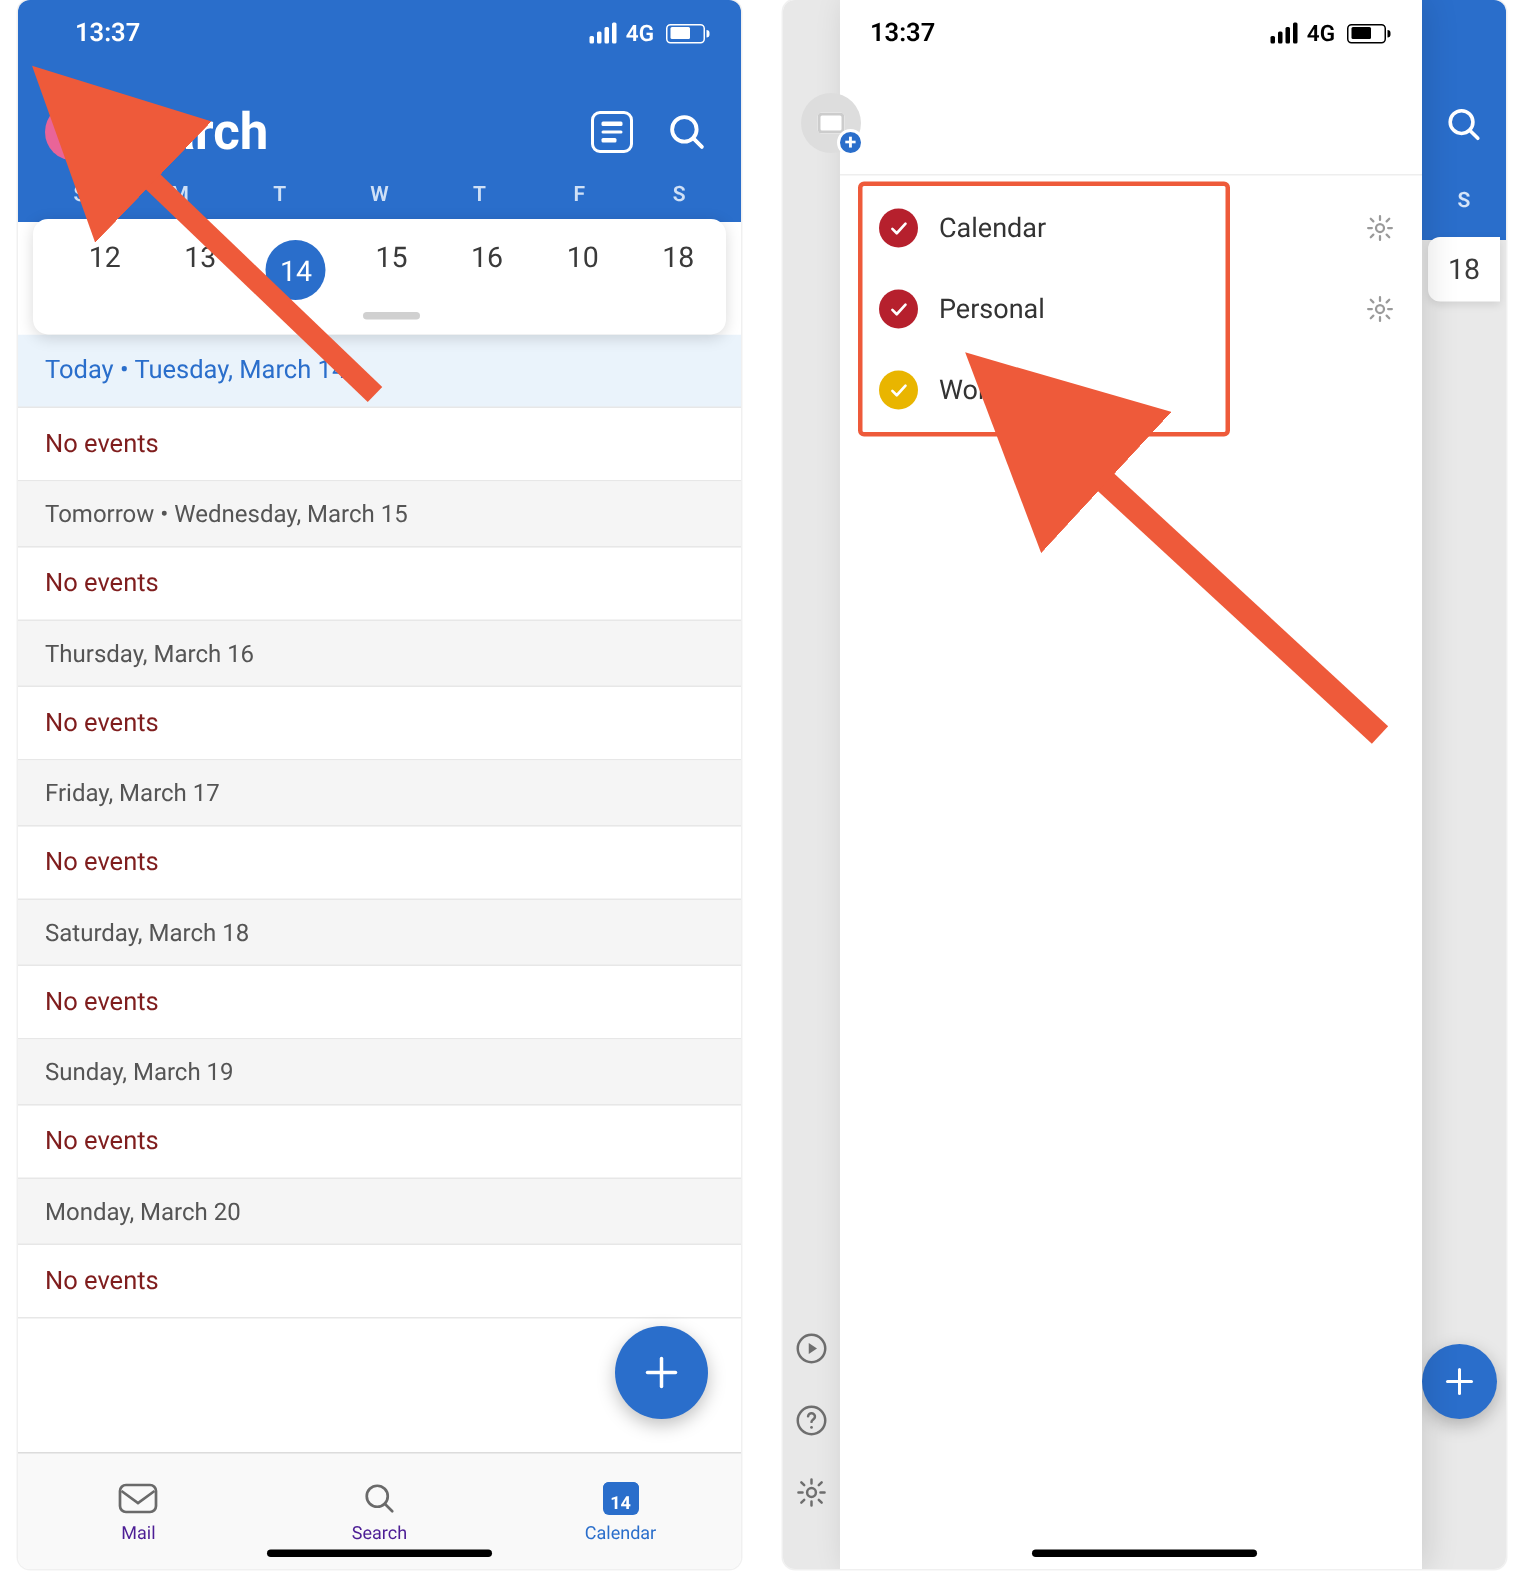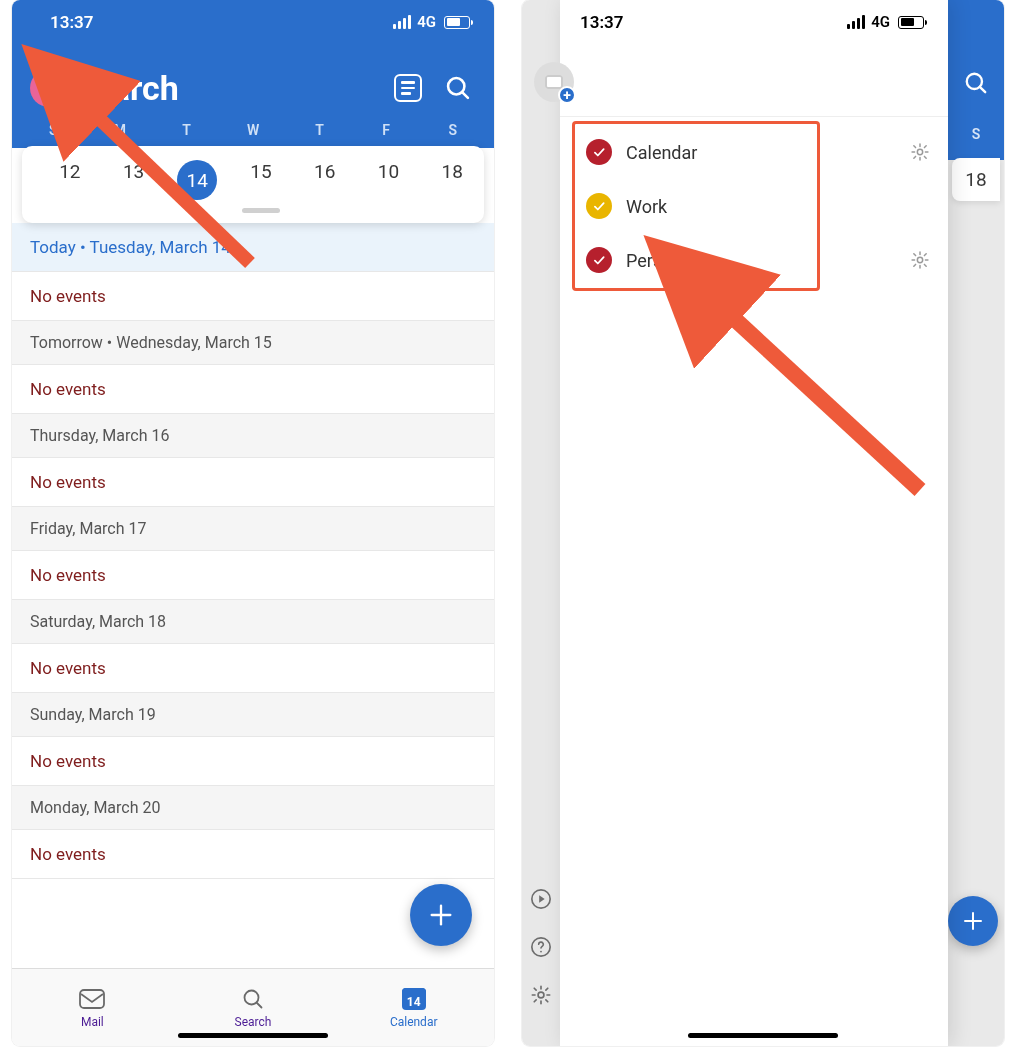--- a/index.html
+++ b/index.html
@@ -438,40 +438,40 @@
             </div>
             <div class="cal-name">Calendar</div>
             <div class="cal-gear">
               <svg width="20" height="20" viewBox="0 0 24 24" fill="none" stroke="#9a9a9a" stroke-width="1.8">
                 <circle cx="12" cy="12" r="3.2"></circle>
                 <path d="M12 2.5v3M12 18.5v3M4.6 4.6l2.1 2.1M17.3 17.3l2.1 2.1M2.5 12h3M18.5 12h3M4.6 19.4l2.1-2.1M17.3 6.7l2.1-2.1" stroke-linecap="round"></path>
               </svg>
             </div>
           </div>
           <div class="cal-item">
-            <div class="cal-check" style="background: rgb(233, 181, 0);">
-              <svg width="14" height="14" viewBox="0 0 24 24" fill="none" stroke="#fff" stroke-width="3" stroke-linecap="round" stroke-linejoin="round">
-                <polyline points="5 13 10 18 20 7"></polyline>
-              </svg>
-            </div>
-            <div class="cal-name">Work</div>
-          </div>
-          <div class="cal-item">
             <div class="cal-check" style="background: rgb(182, 32, 45);">
               <svg width="14" height="14" viewBox="0 0 24 24" fill="none" stroke="#fff" stroke-width="3" stroke-linecap="round" stroke-linejoin="round">
                 <polyline points="5 13 10 18 20 7"></polyline>
               </svg>
             </div>
             <div class="cal-name">Personal</div>
             <div class="cal-gear">
               <svg width="20" height="20" viewBox="0 0 24 24" fill="none" stroke="#9a9a9a" stroke-width="1.8">
                 <circle cx="12" cy="12" r="3.2"></circle>
                 <path d="M12 2.5v3M12 18.5v3M4.6 4.6l2.1 2.1M17.3 17.3l2.1 2.1M2.5 12h3M18.5 12h3M4.6 19.4l2.1-2.1M17.3 6.7l2.1-2.1" stroke-linecap="round"></path>
               </svg>
             </div>
+          </div>
+          <div class="cal-item">
+            <div class="cal-check" style="background: rgb(233, 181, 0);">
+              <svg width="14" height="14" viewBox="0 0 24 24" fill="none" stroke="#fff" stroke-width="3" stroke-linecap="round" stroke-linejoin="round">
+                <polyline points="5 13 10 18 20 7"></polyline>
+              </svg>
+            </div>
+            <div class="cal-name">Work</div>
           </div>
         </div>
 
       <div class="arrow" style="left:120px; top:270px;">
         <svg width="260" height="240">
           <defs>
               <marker id="ah2" markerWidth="8" markerHeight="8" refX="2" refY="4" orient="auto">
                 <path d="M0,0 L8,4 L0,8 Z" fill="#ee5a3a"></path>
               </marker>
             </defs>

